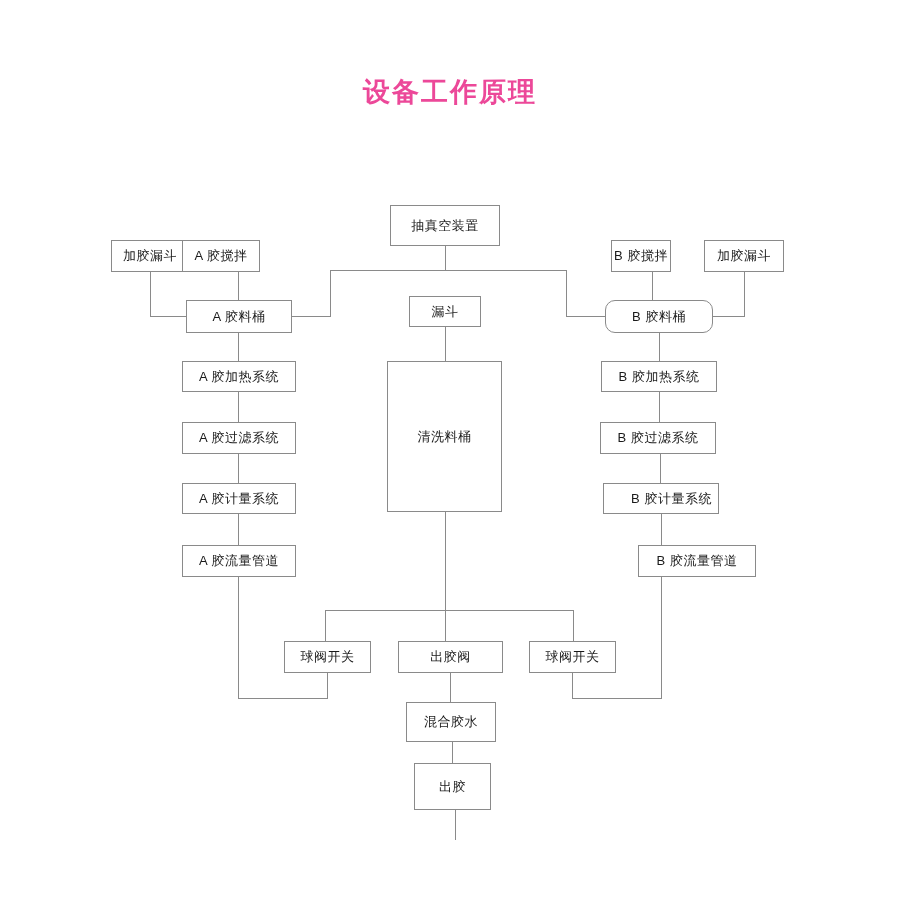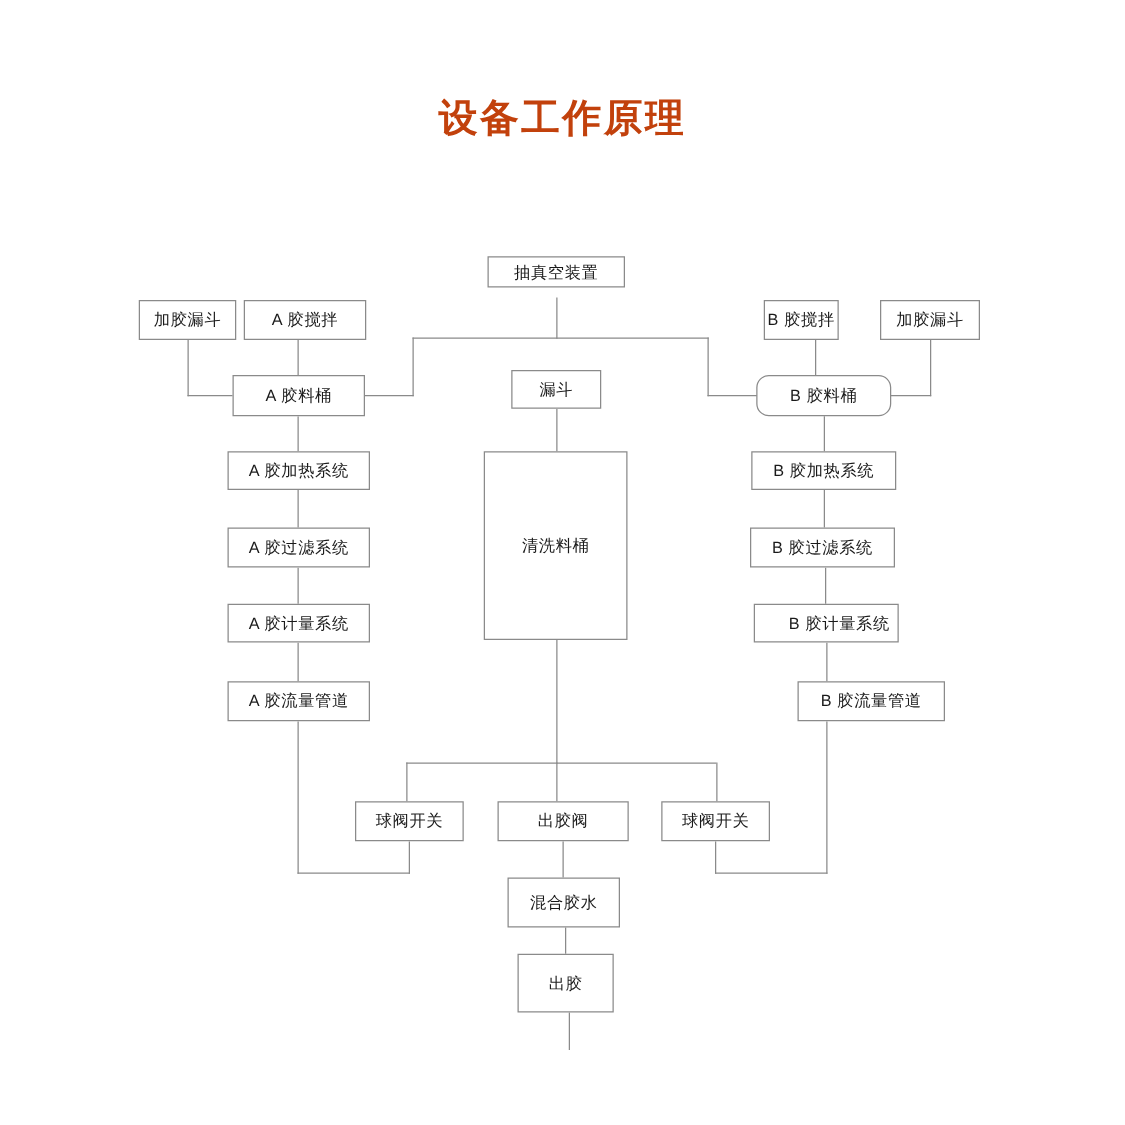--- a/index.html
+++ b/index.html
@@ -16,23 +16,23 @@
     height: 900px;
     background: #ffffff;
     overflow: hidden;
   }
   #title {
     position: absolute;
     left: 0;
     top: 74px;
     width: 900px;
     text-align: center;
-    font-size: 31px;
+    font-size: 27px;
     font-weight: bold;
-    color: #c2410c;
+    color: #ec4899;
     letter-spacing: 2px;
   }
   .node {
     position: absolute;
     box-sizing: border-box;
     border: 1px solid #8a8a8a;
     background: #ffffff;
     color: #1a1a1a;
     font-size: 13px;
     display: flex;
@@ -87,23 +87,23 @@
       <div class="edge v" style="left: 445px; top: 512px; height: 99px;"></div>
       <div class="edge h" style="left: 325px; top: 610px; width: 248px;"></div>
       <div class="edge v" style="left: 325px; top: 610px; height: 32px;"></div>
       <div class="edge v" style="left: 445px; top: 610px; height: 32px;"></div>
       <div class="edge v" style="left: 573px; top: 610px; height: 32px;"></div>
       <div class="edge v" style="left: 450px; top: 673px; height: 30px;"></div>
       <div class="edge v" style="left: 452px; top: 734px; height: 30px;"></div>
       <div class="edge v" style="left: 455px; top: 795px; height: 45px;"></div>
     </div>
   <div id="nodes-layer">
-      <div class="node" style="left: 390px; top: 205px; width: 110px; height: 25px;">抽真空装置</div>
+      <div class="node" style="left: 390px; top: 205px; width: 110px; height: 41px;">抽真空装置</div>
       <div class="node" style="left: 111px; top: 240px; width: 78px; height: 32px;">加胶漏斗</div>
-      <div class="node" style="left: 195px; top: 240px; width: 98px; height: 32px;">A 胶搅拌</div>
+      <div class="node" style="left: 182px; top: 240px; width: 78px; height: 32px;">A 胶搅拌</div>
       <div class="node" style="left: 611px; top: 240px; width: 60px; height: 32px;">B 胶搅拌</div>
       <div class="node" style="left: 704px; top: 240px; width: 80px; height: 32px;">加胶漏斗</div>
       <div class="node" style="left: 186px; top: 300px; width: 106px; height: 33px;">A 胶料桶</div>
       <div class="node" style="left: 409px; top: 296px; width: 72px; height: 31px;">漏斗</div>
       <div class="node" style="left: 605px; top: 300px; width: 108px; height: 33px; border-radius: 10px;">B 胶料桶</div>
       <div class="node" style="left: 182px; top: 361px; width: 114px; height: 31px;">A 胶加热系统</div>
       <div class="node" style="left: 387px; top: 361px; width: 115px; height: 151px;">清洗料桶</div>
       <div class="node" style="left: 601px; top: 361px; width: 116px; height: 31px;">B 胶加热系统</div>
       <div class="node" style="left: 182px; top: 422px; width: 114px; height: 32px;">A 胶过滤系统</div>
       <div class="node" style="left: 600px; top: 422px; width: 116px; height: 32px;">B 胶过滤系统</div>

